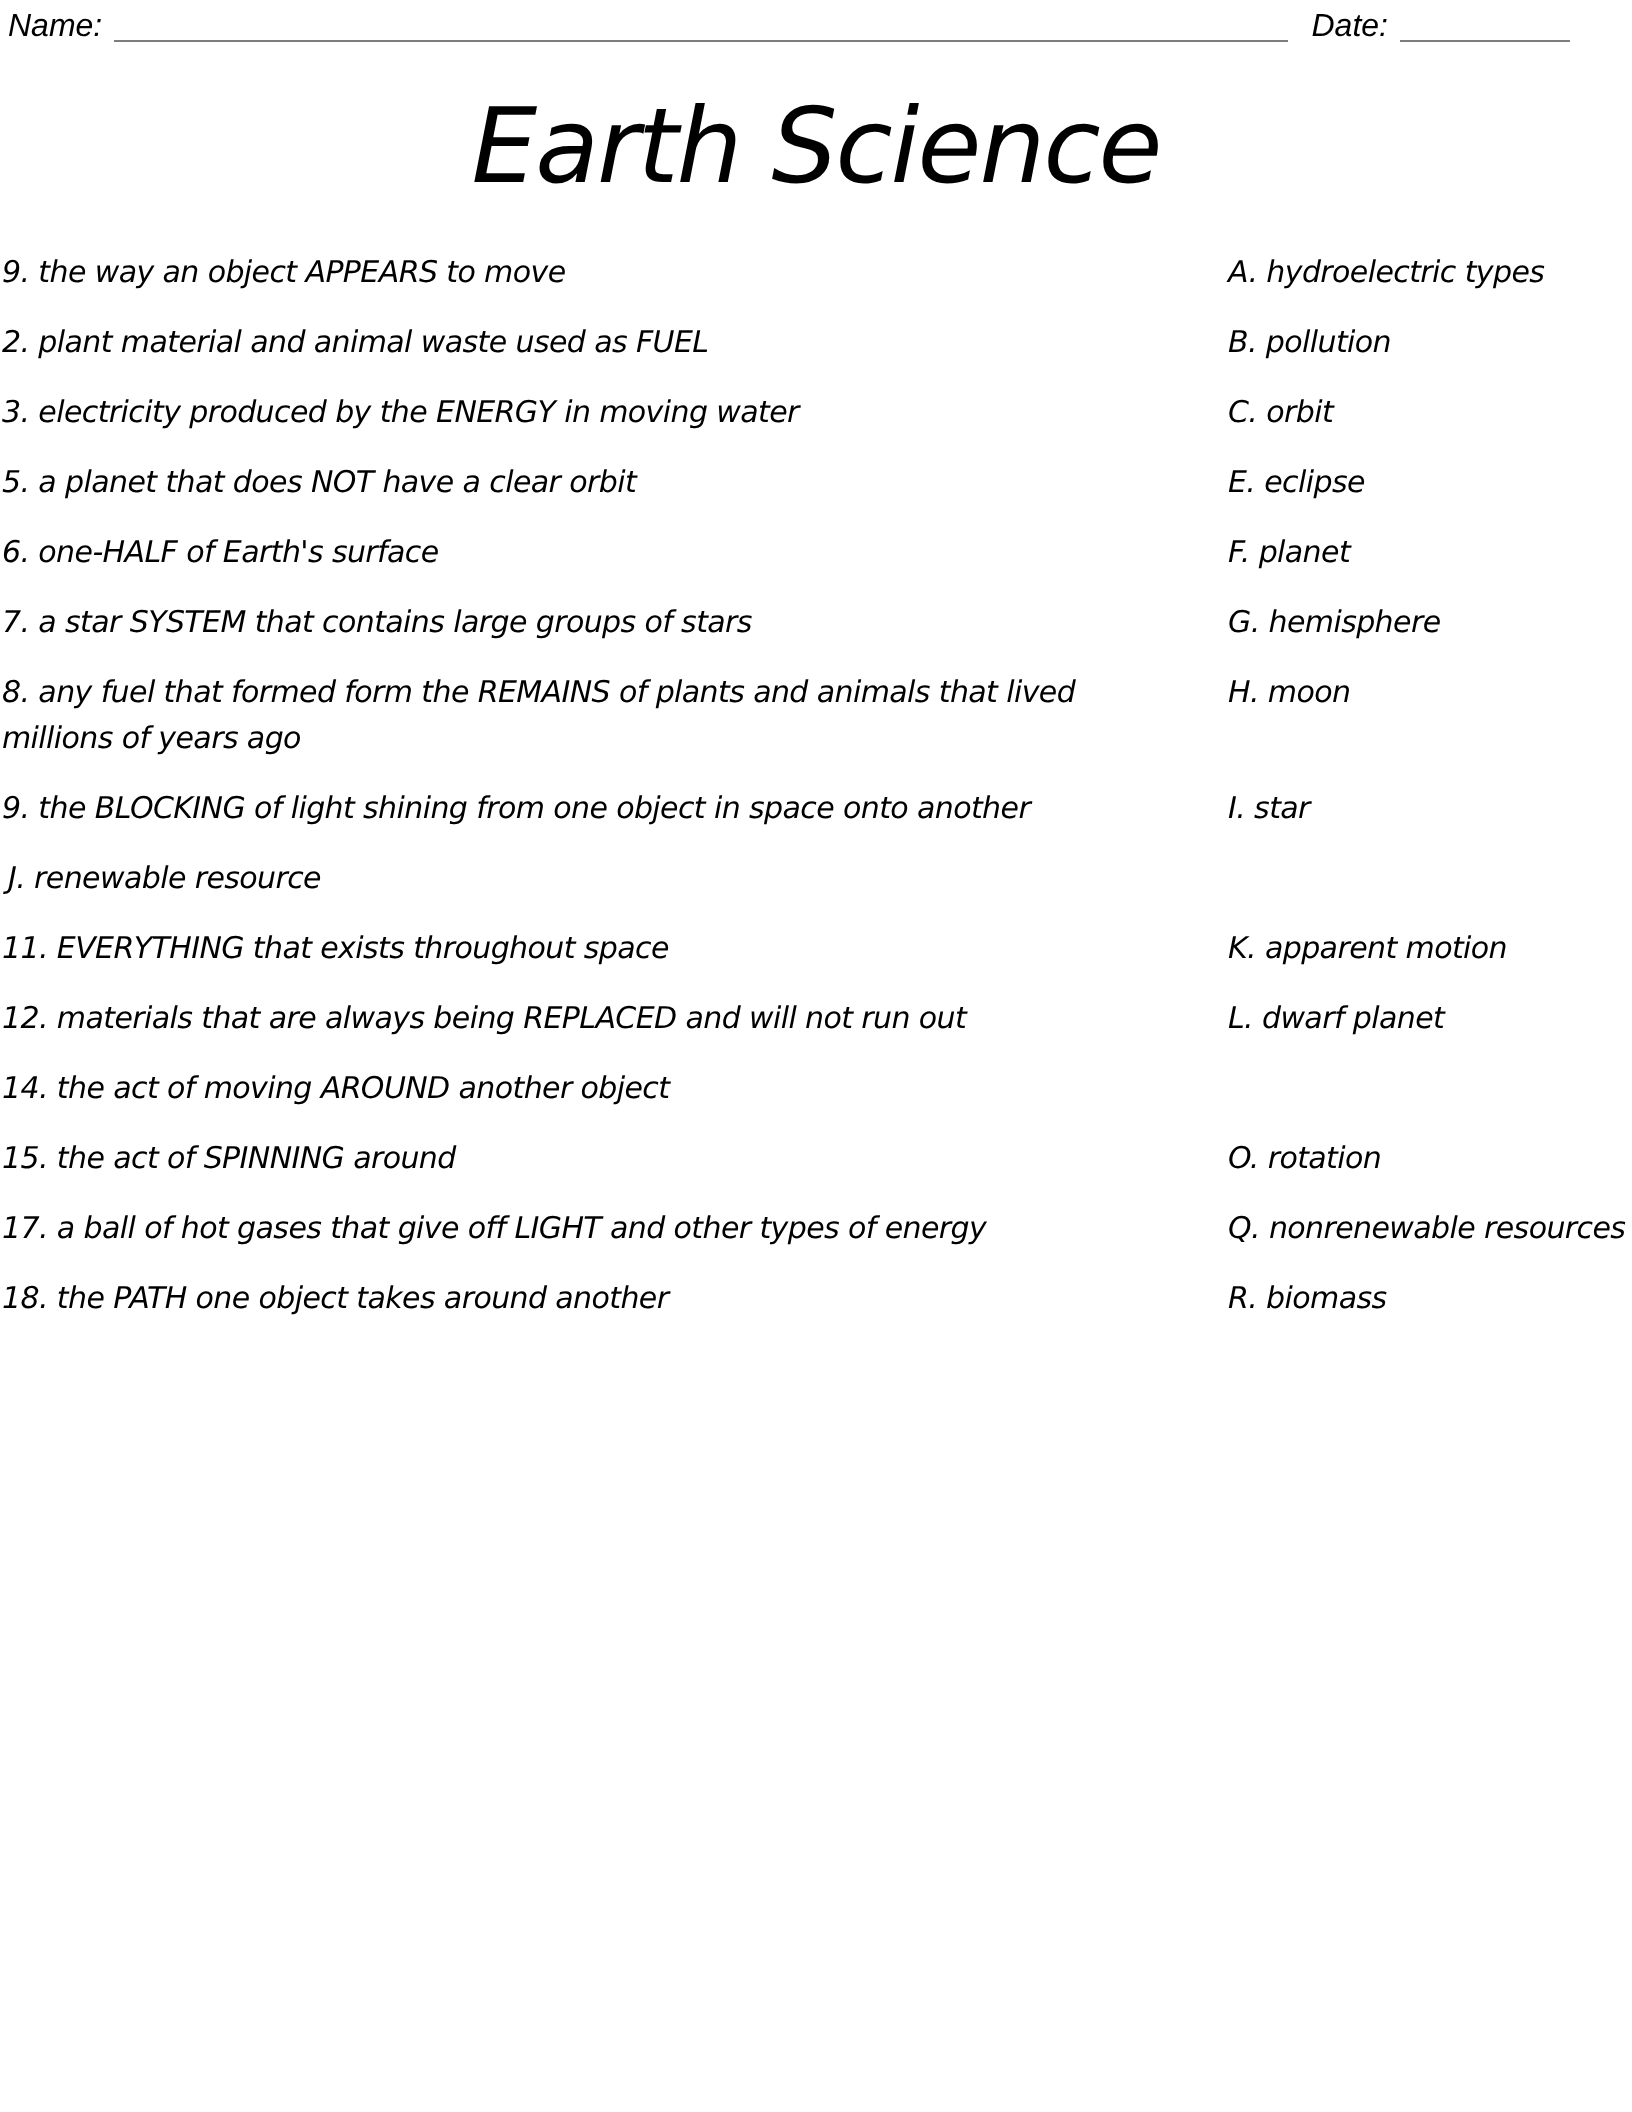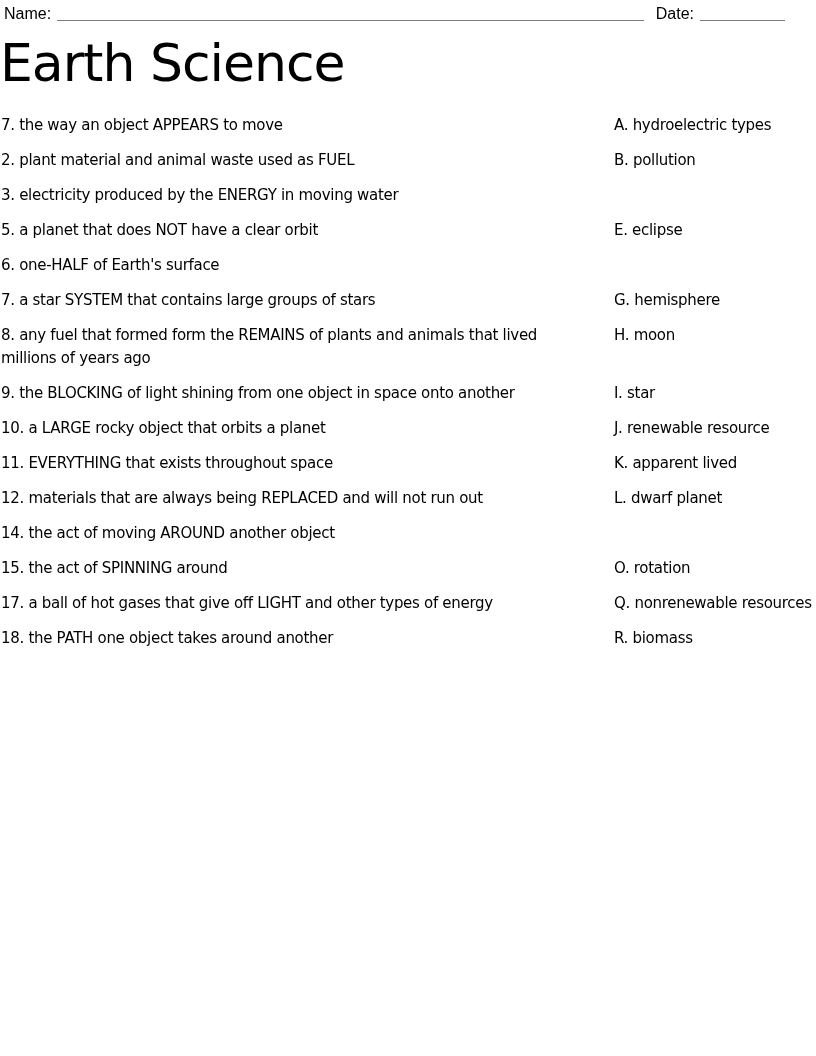--- a/index.html
+++ b/index.html
@@ -11,20 +11,21 @@
     width: 816px;
     height: 1056px;
     font-family: "DejaVu Sans", sans-serif;
     color: #000000;
     overflow: hidden;
   }
   .page {
     width: 816px;
     height: 824px;
     box-sizing: border-box;
+    font-style: italic;
   }
   
   .header {
     display: flex;
     align-items: flex-end;
     padding: 4px 31px 0 4px;
     font-family: "Liberation Sans", sans-serif;
     font-size: 16px;
     line-height: 19px;
   }
@@ -38,23 +39,24 @@
   .name-line {
     flex: 1 1 auto;
     margin: 0 12px 2px 6px;
   }
   .date-line {
     width: 85px;
     margin: 0 0 2px 6px;
   }
   
   .title {
+    text-align: center;
     font-size: 52px;
     line-height: 62px;
-    margin-top: 9px;
+    margin-top: 20px;
     font-weight: normal;
     letter-spacing: -1px;
   }
   
   .rows {
     margin-top: 20px;
     padding-left: 1px;
   }
   .row {
     display: grid;
@@ -80,67 +82,68 @@
     <span class="label">Name:</span>
     <span class="blank-line name-line"></span>
     <span class="label">Date:</span>
     <span class="blank-line date-line"></span>
   </div>
 
   <div class="title">Earth Science</div>
 
   <div class="rows">
     <div class="row">
-      <div class="q">7. the way an object APPEARS to move</div>
+      <div class="q">9. the way an object APPEARS to move</div>
       <div class="a">A. hydroelectric types</div>
     </div>
 
     <div class="row">
       <div class="q">2. plant material and animal waste used as FUEL</div>
       <div class="a">B. pollution</div>
     </div>
 
     <div class="row">
       <div class="q">3. electricity produced by the ENERGY in moving water</div>
+      <div class="a">C. orbit</div>
     </div>
 
 
     <div class="row">
       <div class="q">5. a planet that does NOT have a clear orbit</div>
       <div class="a">E. eclipse</div>
     </div>
 
     <div class="row">
       <div class="q">6. one-HALF of Earth's surface</div>
+      <div class="a">F. planet</div>
     </div>
 
     <div class="row">
       <div class="q">7. a star SYSTEM that contains large groups of stars</div>
       <div class="a">G. hemisphere</div>
     </div>
 
     <div class="row">
       <div class="q">8. any fuel that formed form the REMAINS of plants and animals that lived
 millions of years ago</div>
       <div class="a">H. moon</div>
     </div>
 
     <div class="row">
       <div class="q">9. the BLOCKING of light shining from one object in space onto another</div>
       <div class="a">I. star</div>
     </div>
 
     <div class="row">
-      <div class="q">10. a LARGE rocky object that orbits a planet</div>
       <div class="a">J. renewable resource</div>
     </div>
 
     <div class="row">
       <div class="q">11. EVERYTHING that exists throughout space</div>
-      <div class="a">K. apparent lived</div>
+      <div class="a">K. apparent motion</div>
     </div>
 
     <div class="row">
       <div class="q">12. materials that are always being REPLACED and will not run out</div>
       <div class="a">L. dwarf planet</div>
     </div>
 
 
     <div class="row">
       <div class="q">14. the act of moving AROUND another object</div>

